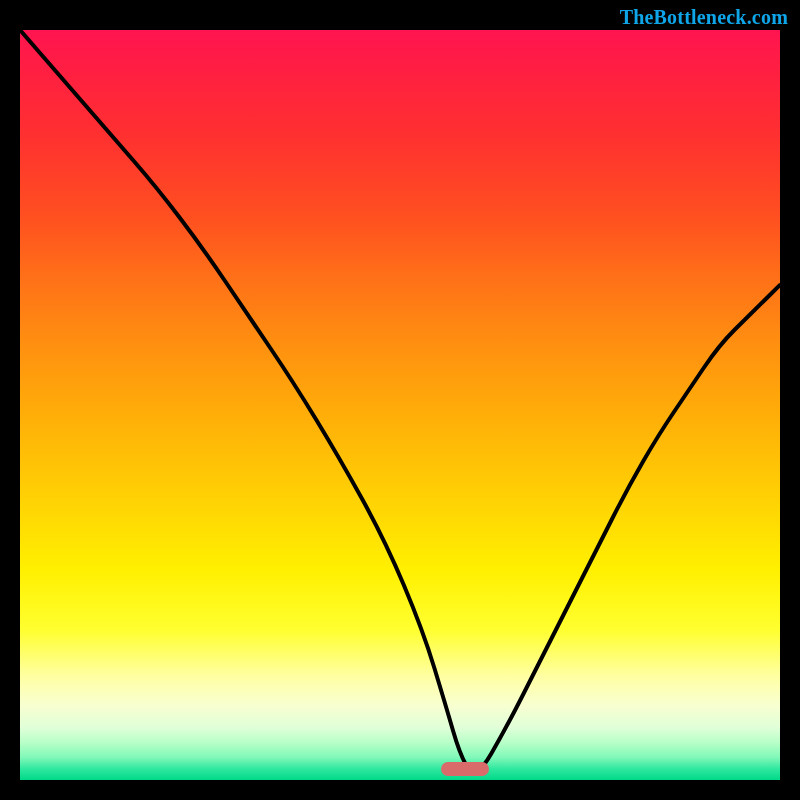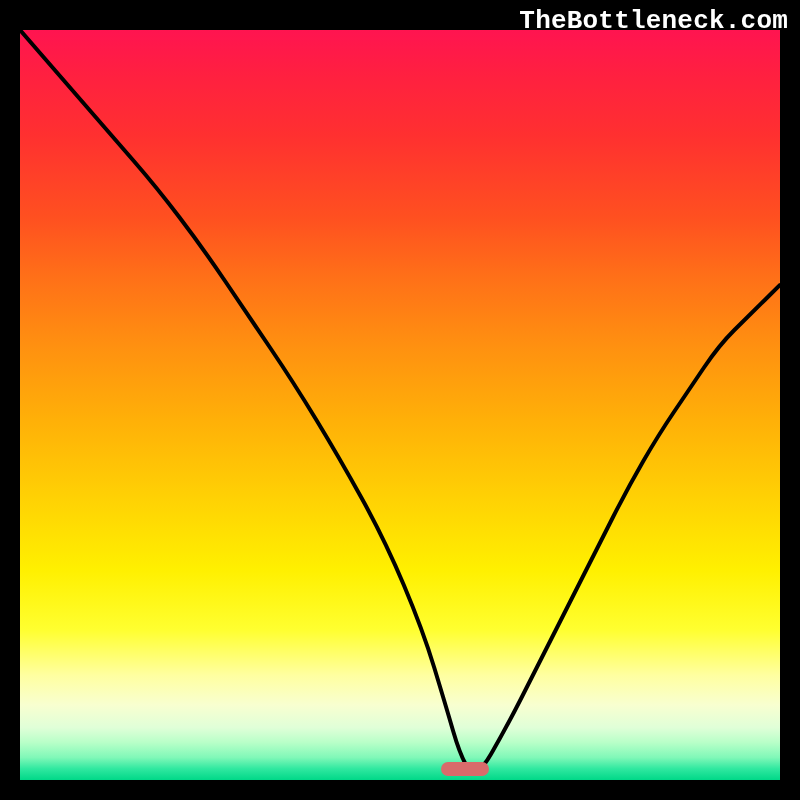--- a/index.html
+++ b/index.html
@@ -39,24 +39,24 @@
       #b8ffc8 95%,
       #80f8b8 97%,
       #30e8a0 98.5%,
       #00d888 100%
     );
   }
   .watermark {
     position: absolute;
     top: 6px;
     right: 12px;
-    font-family: Liberation Mono, monospace;
-    font-size: 26px;
+    font-family: Liberation Serif, serif;
+    font-size: 20px;
     font-weight: 600;
-    color: #ffffff;
+    color: #0ea5e9;
     letter-spacing: 0.2px;
   }
   svg.curve {
     position: absolute;
     left: 0;
     top: 0;
     width: 760px;
     height: 750px;
     pointer-events: none;
   }

